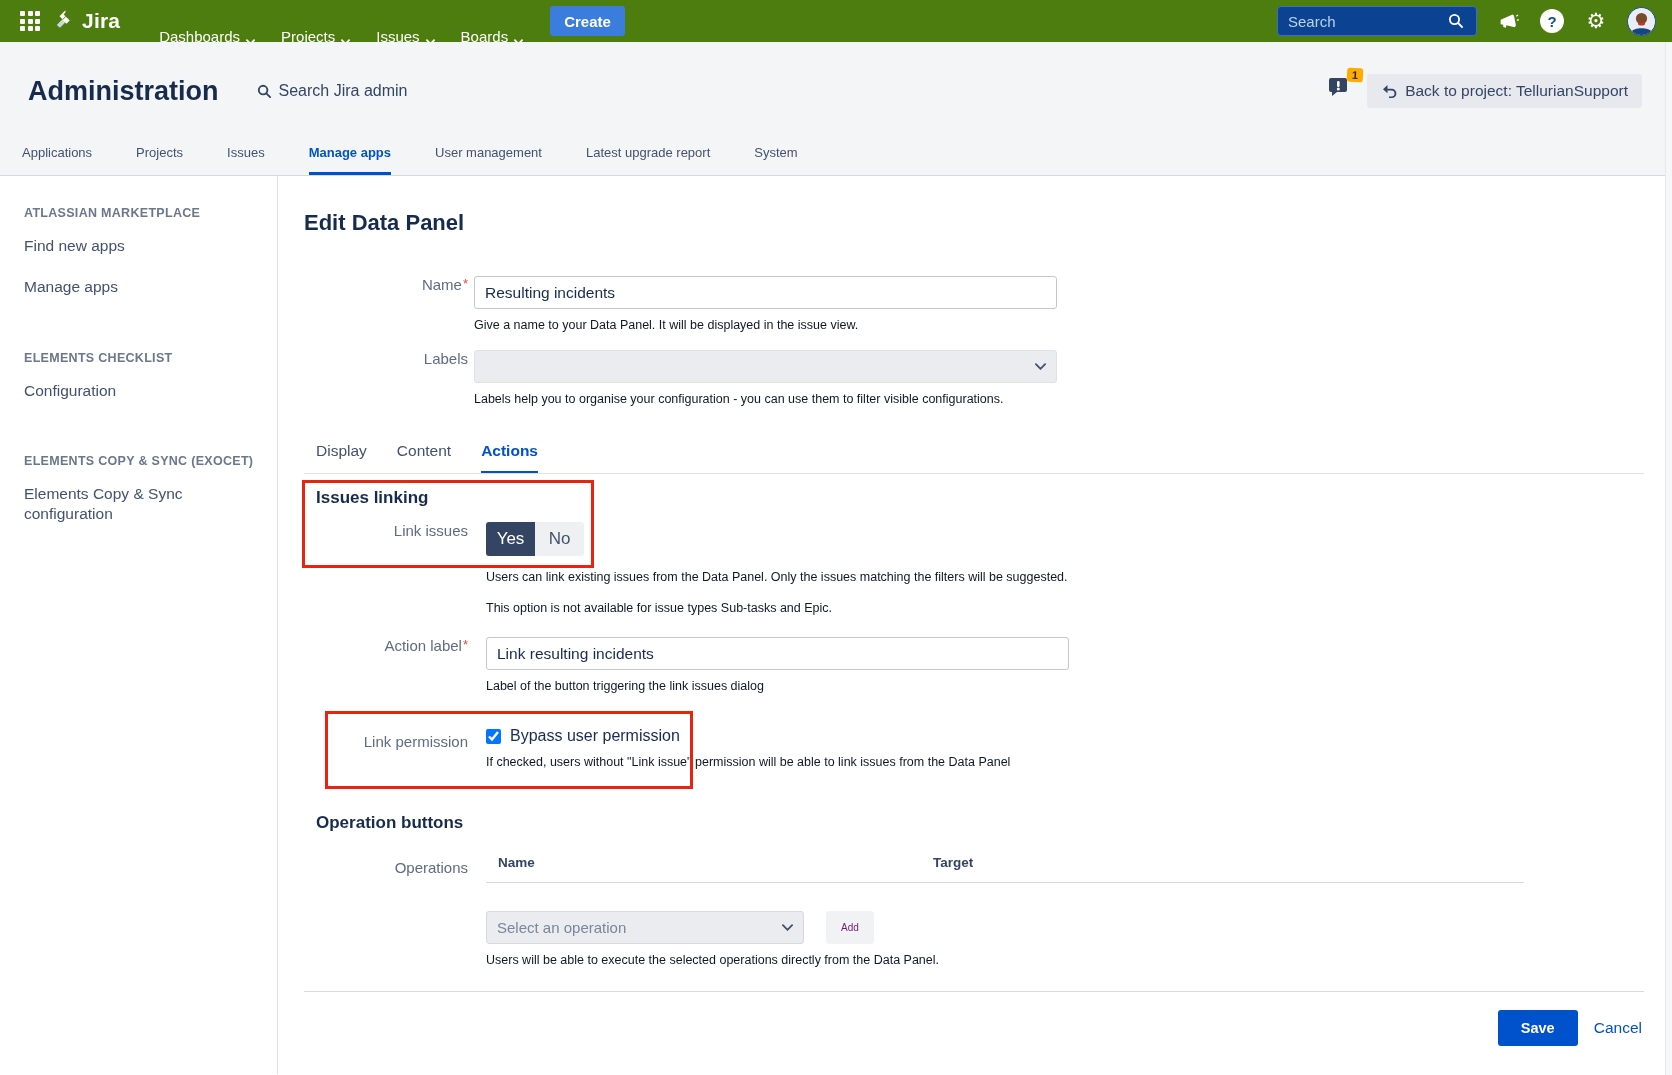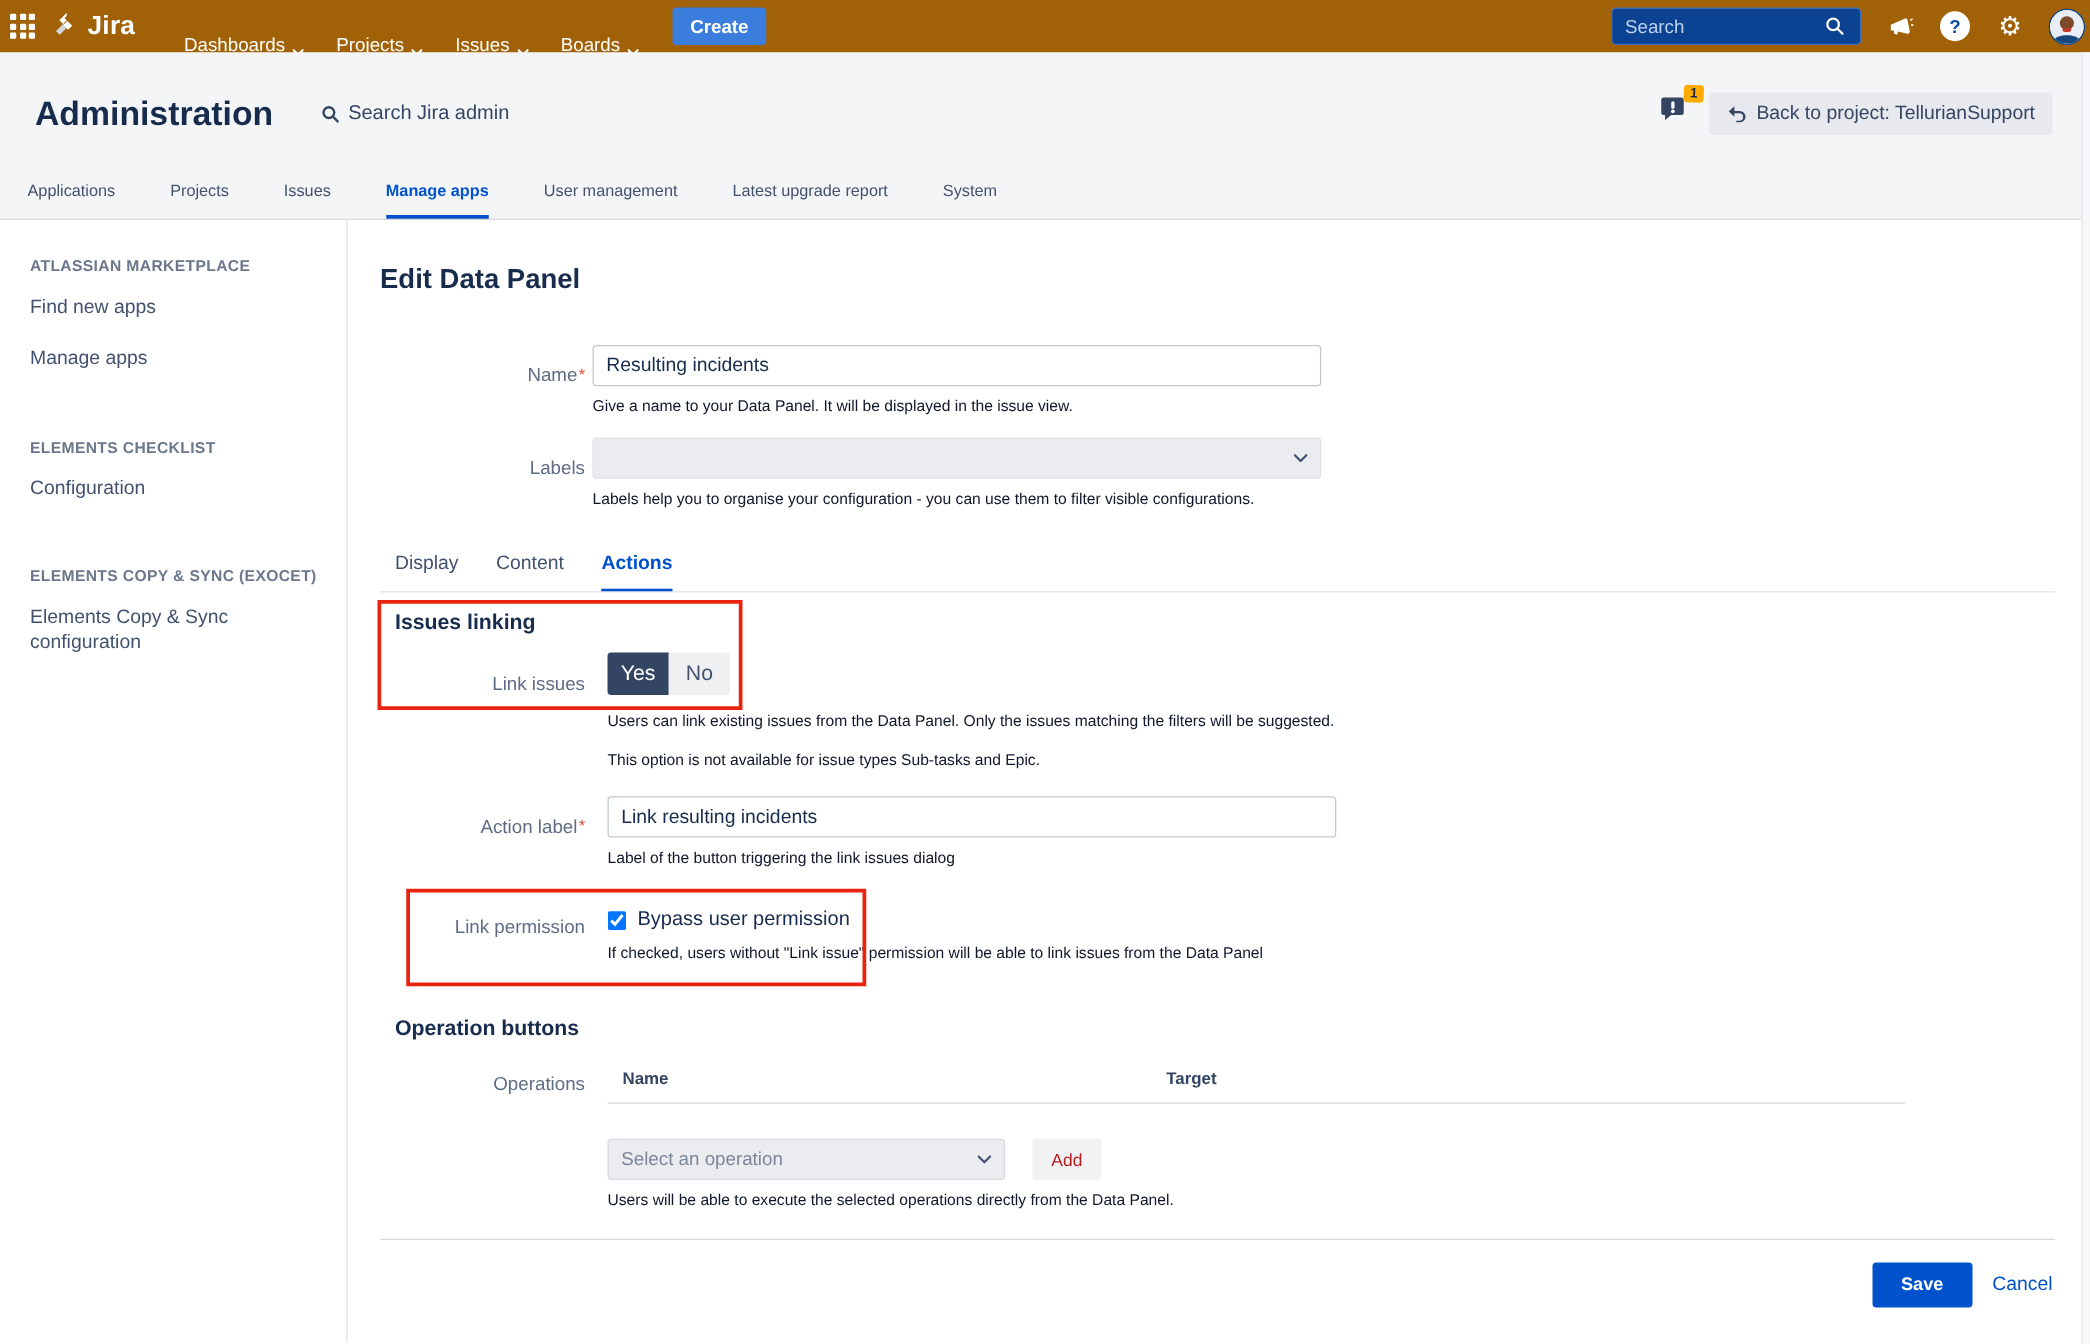--- a/index.html
+++ b/index.html
@@ -1,20 +1,20 @@
 <!DOCTYPE html>
 <html><head>
 <meta charset="utf-8">
 <style>
   * { box-sizing: border-box; margin: 0; padding: 0; }
   html,body { width:1672px; height:1075px; overflow:hidden; background:#fff;
     font-family:"Liberation Sans","DejaVu Sans",sans-serif; color:#172B4D; }
 
   
-  .topnav { position:relative; height:42px; background:#a16207; display:flex; align-items:center; padding:0 4px; color:#fff; }
+  .topnav { position:relative; height:42px; background:#4d7c0f; display:flex; align-items:center; padding:0 16px; color:#fff; }
   .grid-icon { display:grid; grid-template-columns:repeat(3,5px); grid-gap:2.5px; margin:0 14px 0 4px; cursor:pointer; }
   .grid-icon i { width:5px; height:5px; background:#fff; border-radius:1px; }
   .brand { display:flex; align-items:center; gap:6px; margin-right:26px; cursor:pointer; }
   .brand .logo-text { font-size:21px; font-weight:700; letter-spacing:.2px; }
   .nav-item { display:flex; align-items:flex-end; gap:6px; font-size:15px; padding:0 13px; height:48px; cursor:pointer; }
   .chev { width:9px; height:6px; }
   .create-btn { background:#3b7ddd; color:#fff; border:none; border-radius:3px; height:30px; padding:0 14px;
     font-size:15px; font-weight:600; margin-left:14px; cursor:pointer; font-family:inherit; }
   .nav-right { margin-left:auto; display:flex; align-items:center; gap:18px; }
   .nav-search { display:flex; align-items:center; background:#0b4392; border:1px solid #3d6fbe; border-radius:4px;
@@ -46,21 +46,21 @@
   .layout { display:flex; height:898px; }
   .sidebar { width:278px; flex:0 0 278px; border-right:1px solid #dfe1e6; padding:30px 20px 0 24px; }
   .side-header { font-size:12.5px; font-weight:700; color:#6B778C; letter-spacing:.3px; margin-bottom:16px; }
   .side-item { font-size:15.5px; color:#42526E; margin-bottom:22px; cursor:pointer; line-height:1.25; max-width:215px; }
   .side-gap { height:32px; }
 
   .content { flex:1; position:relative; padding:20px 28px 0 26px; }
   .page-title { font-size:22px; font-weight:600; color:#172B4D; margin:14px 0 40px 0; }
 
   
-  .form-row { display:flex; align-items:flex-end; }
+  .form-row { display:flex; align-items:flex-start; }
   .form-row > label { width:164px; text-align:right; font-size:15px; color:#5E6C84; flex:0 0 164px; }
   .req { color:#e34935; font-size:13px; vertical-align:top; margin-left:1px; }
   .gap-sm > label { margin-right:6px; }
   .gap-lg > label { margin-right:18px; }
   .text-input { width:583px; height:33px; border:1px solid #c1c7d0; border-radius:3px; padding:0 10px;
     font-size:15.5px; color:#172B4D; font-family:inherit; background:#fff; }
   .help { font-size:12.5px; color:#0f172a; margin-top:9px; }
   .help-main { margin-left:170px; }
   .help-act { margin-left:182px; }
   .select-box { width:583px; height:33px; background:#ebecf0; border:1px solid #dfe1e6; border-radius:3px;
@@ -89,21 +89,21 @@
   .link-permission > label { padding-top:6px; }
   .cb-line { display:flex; align-items:center; gap:9px; font-size:16px; color:#172B4D; }
   .cb-line input { width:15px; height:15px; }
 
   .op-heading { margin-top:44px; padding-left:12px; }
   .operations-row { margin-top:22px; align-items:flex-start; }
   .op-col { width:1038px; }
   .op-table-head { display:flex; font-size:13.5px; font-weight:700; color:#344563; padding:0 0 12px 12px; border-bottom:1px solid #d6d9de; }
   .op-name { width:435px; }
   .op-select-line { display:flex; align-items:center; gap:22px; margin-top:28px; }
-  .add-btn { background:#f1f2f4; border:none; border-radius:3px; height:33px; padding:0 15px; font-size:14px; color:#b91c1c;
+  .add-btn { background:#f1f2f4; border:none; border-radius:3px; height:33px; padding:0 15px; font-size:10px; color:#701a75;
     cursor:pointer; font-family:inherit; }
 
   .bottom-divider { border-top:1px solid #d6d9de; margin-top:24px; }
   .form-footer { display:flex; justify-content:flex-end; align-items:center; gap:16px; padding:18px 2px 0 0; }
   .save-btn { background:#0052CC; color:#fff; border:none; border-radius:3px; width:80px; height:36px; font-size:14.5px;
     font-weight:600; cursor:pointer; font-family:inherit; }
   .cancel-link { color:#0052CC; font-size:15.5px; cursor:pointer; text-decoration:none; }
 
   .scrollbar-track { position:absolute; top:42px; right:0; width:7px; height:1033px; background:#f6f7f8; border-left:1px solid #e6e8eb; }
 </style>

